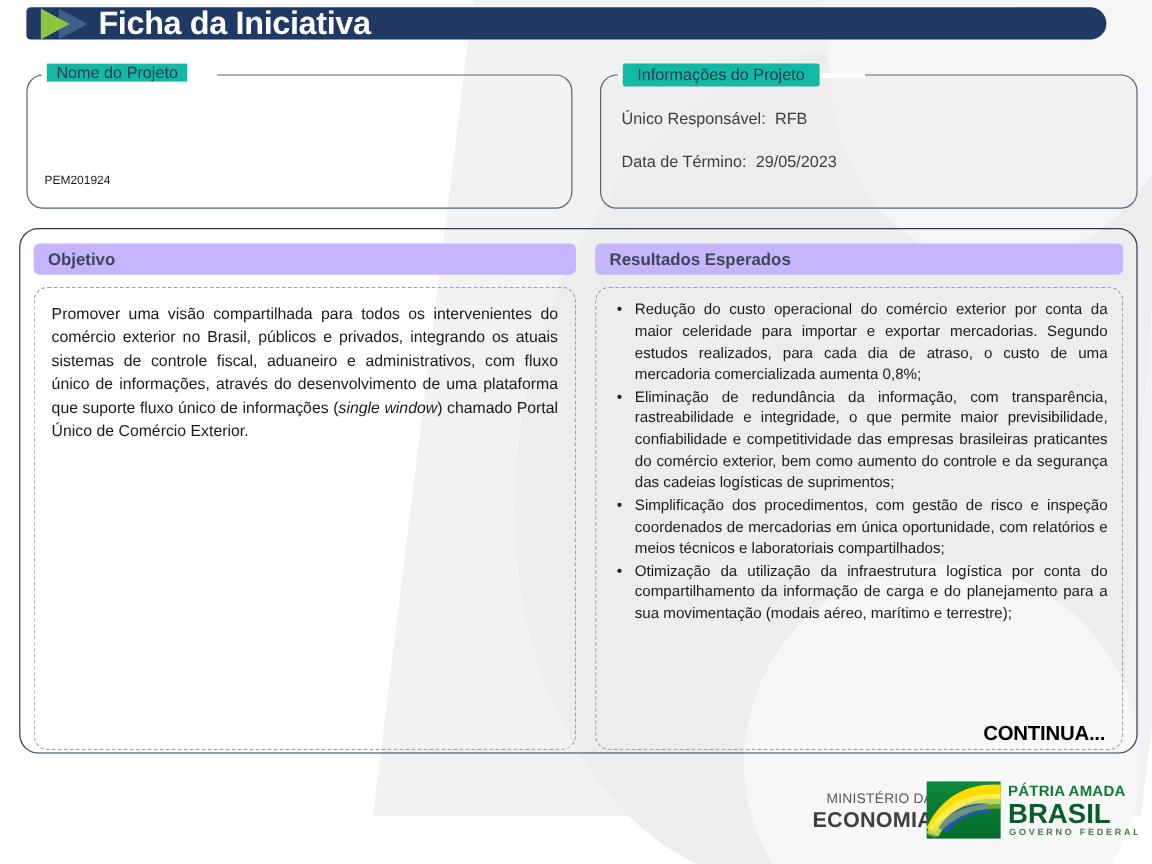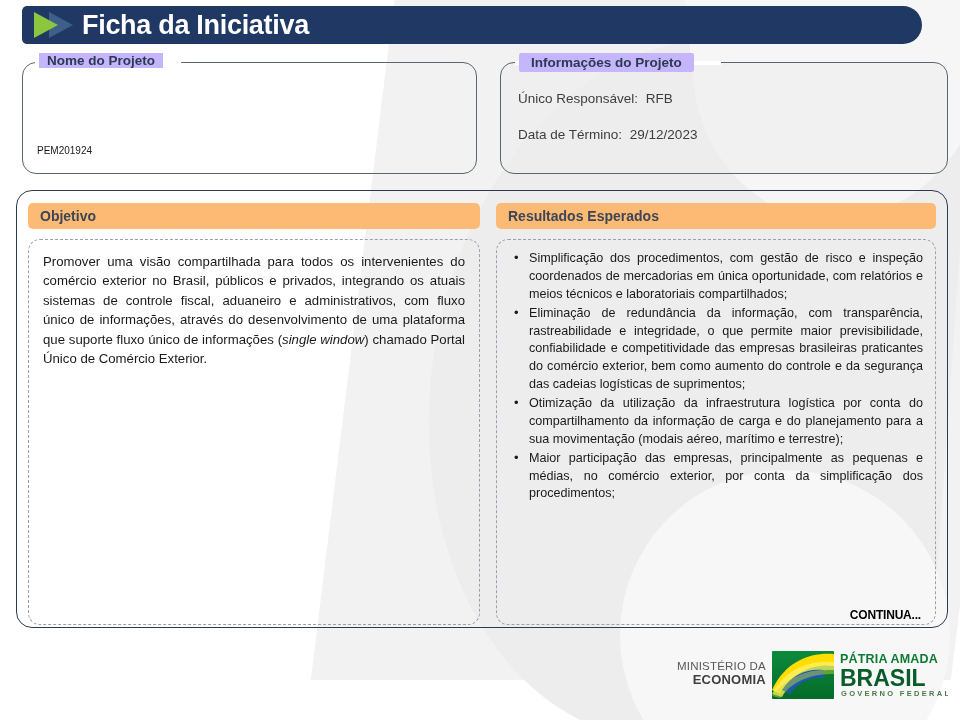--- a/index.html
+++ b/index.html
@@ -50,21 +50,21 @@
     width: 300px; height: 340px;
     background: #f6f6f6;
     border-radius: 0 0 60% 40%;
     transform: skewX(6deg);
   }
 
   
   .header-banner {
     position: absolute;
     left: 22px; top: 6px;
-    width: 900px; height: 38px;
+    width: 900px; height: 27px;
     background: #1f3864;
     border-radius: 7px 26px 26px 7px;
     display: flex;
     align-items: center;
     z-index: 5;
   }
   .header-arrow {
     position: relative;
     width: 44px; height: 28px;
     margin-left: 10px; margin-right: 6px;
@@ -82,24 +82,24 @@
   .fieldset-box {
     position: absolute;
     border: 1px solid #5a6475;
     border-radius: 14px;
     background: transparent;
     z-index: 4;
   }
   .fieldset-legend {
     position: absolute;
     top: -10px;
-    background: #c4b5fd;
+    background: #14b8a6;
     padding: 0 8px;
     font-size: 13.5px;
-    font-weight: bold;
+    font-weight: normal;
     color: #2b3a52;
     white-space: nowrap;
     z-index: 6;
   }
   
   .legend-mask {
     position: absolute;
     top: -2px; height: 4px;
     background: #ffffff;
     z-index: 5;
@@ -147,21 +147,21 @@
     z-index: 3;
   }
 
   
   .panel { position: absolute; z-index: 4; }
   #panel-objetivo  { left: 28px;  top: 203px; width: 452px; }
   #panel-resultados{ left: 496px; top: 203px; width: 440px; }
 
   .panel-head {
     height: 26px;
-    background: #fdba74;
+    background: #c4b5fd;
     border-radius: 5px;
     display: flex;
     align-items: center;
     padding-left: 12px;
   }
   .panel-head-label {
     font-size: 14px;
     font-weight: bold;
     color: #3c4657;
   }
@@ -200,21 +200,21 @@
   ul.results-list li::before {
     content: "\2022";
     position: absolute;
     left: -13px; top: -1px;
     font-size: 13px;
     color: #1a1a1a;
   }
   .continua {
     position: absolute;
     right: 14px; bottom: 2px;
-    font-size: 12px;
+    font-size: 17px;
     font-weight: bold;
     color: #000000;
     letter-spacing: -0.2px;
   }
 
   
   .footer {
     position: absolute;
     left: 0; top: 636px;
     width: 960px; height: 84px;
@@ -227,21 +227,21 @@
     line-height: 1.15;
   }
   .ministerio .line1 {
     display: block;
     font-size: 11.5px;
     color: #58585a;
     letter-spacing: 0.2px;
   }
   .ministerio .line2 {
     display: block;
-    font-size: 13px;
+    font-size: 18px;
     font-weight: bold;
     color: #3f3f41;
     letter-spacing: 0.2px;
   }
   .brasil-logo {
     position: absolute;
     left: 772px; top: 650px;
     width: 176px; height: 52px;
     z-index: 7;
     text-align: right;
@@ -276,21 +276,21 @@
 <div class="fieldset-box" id="info-box">
   <div class="legend-mask" style="left:14px; width:206px;"></div>
   <div class="fieldset-legend" style="left:18px; padding:2px 12px; border-radius:2px;text-align:right;">Informações do Projeto</div>
 
   <div class="info-line" id="info-line-1">
     <span class="lbl">Único Responsável:</span>
     <span class="val">RFB</span>
   </div>
   <div class="info-line" id="info-line-2">
     <span class="lbl">Data de Término:</span>
-    <span class="val">29/12/2023</span>
+    <span class="val">29/05/2023</span>
   </div>
 </div>
 
 <div class="main-frame"></div>
 
 <div class="panel" id="panel-objetivo">
   <div class="panel-head">
     <span class="panel-head-label">Objetivo</span>
   </div>
   <div class="panel-body">
@@ -299,24 +299,24 @@
     </p>
   </div>
 </div>
 
 <div class="panel" id="panel-resultados">
   <div class="panel-head">
     <span class="panel-head-label">Resultados Esperados</span>
   </div>
   <div class="panel-body" style="position:relative;">
     <ul class="results-list">
+      <li>Redução do custo operacional do comércio exterior por conta da maior celeridade para importar e exportar mercadorias. Segundo estudos realizados, para cada dia de atraso, o custo de uma mercadoria comercializada aumenta 0,8%;</li>
+      <li>Eliminação de redundância da informação, com transparência, rastreabilidade e integridade, o que permite maior previsibilidade, confiabilidade e competitividade das empresas brasileiras praticantes do comércio exterior, bem como aumento do controle e da segurança das cadeias logísticas de suprimentos;</li>
       <li>Simplificação dos procedimentos, com gestão de risco e inspeção coordenados de mercadorias em única oportunidade, com relatórios e meios técnicos e laboratoriais compartilhados;</li>
-      <li>Eliminação de redundância da informação, com transparência, rastreabilidade e integridade, o que permite maior previsibilidade, confiabilidade e competitividade das empresas brasileiras praticantes do comércio exterior, bem como aumento do controle e da segurança das cadeias logísticas de suprimentos;</li>
       <li>Otimização da utilização da infraestrutura logística por conta do compartilhamento da informação de carga e do planejamento para a sua movimentação (modais aéreo, marítimo e terrestre);</li>
-      <li>Maior participação das empresas, principalmente as pequenas e médias, no comércio exterior, por conta da simplificação dos procedimentos;</li>
     </ul>
     <span class="continua">CONTINUA...</span>
   </div>
 </div>
 
 <div class="footer">
   <div class="ministerio">
     <span class="line1">MINISTÉRIO DA</span>
     <span class="line2">ECONOMIA</span>
   </div>

